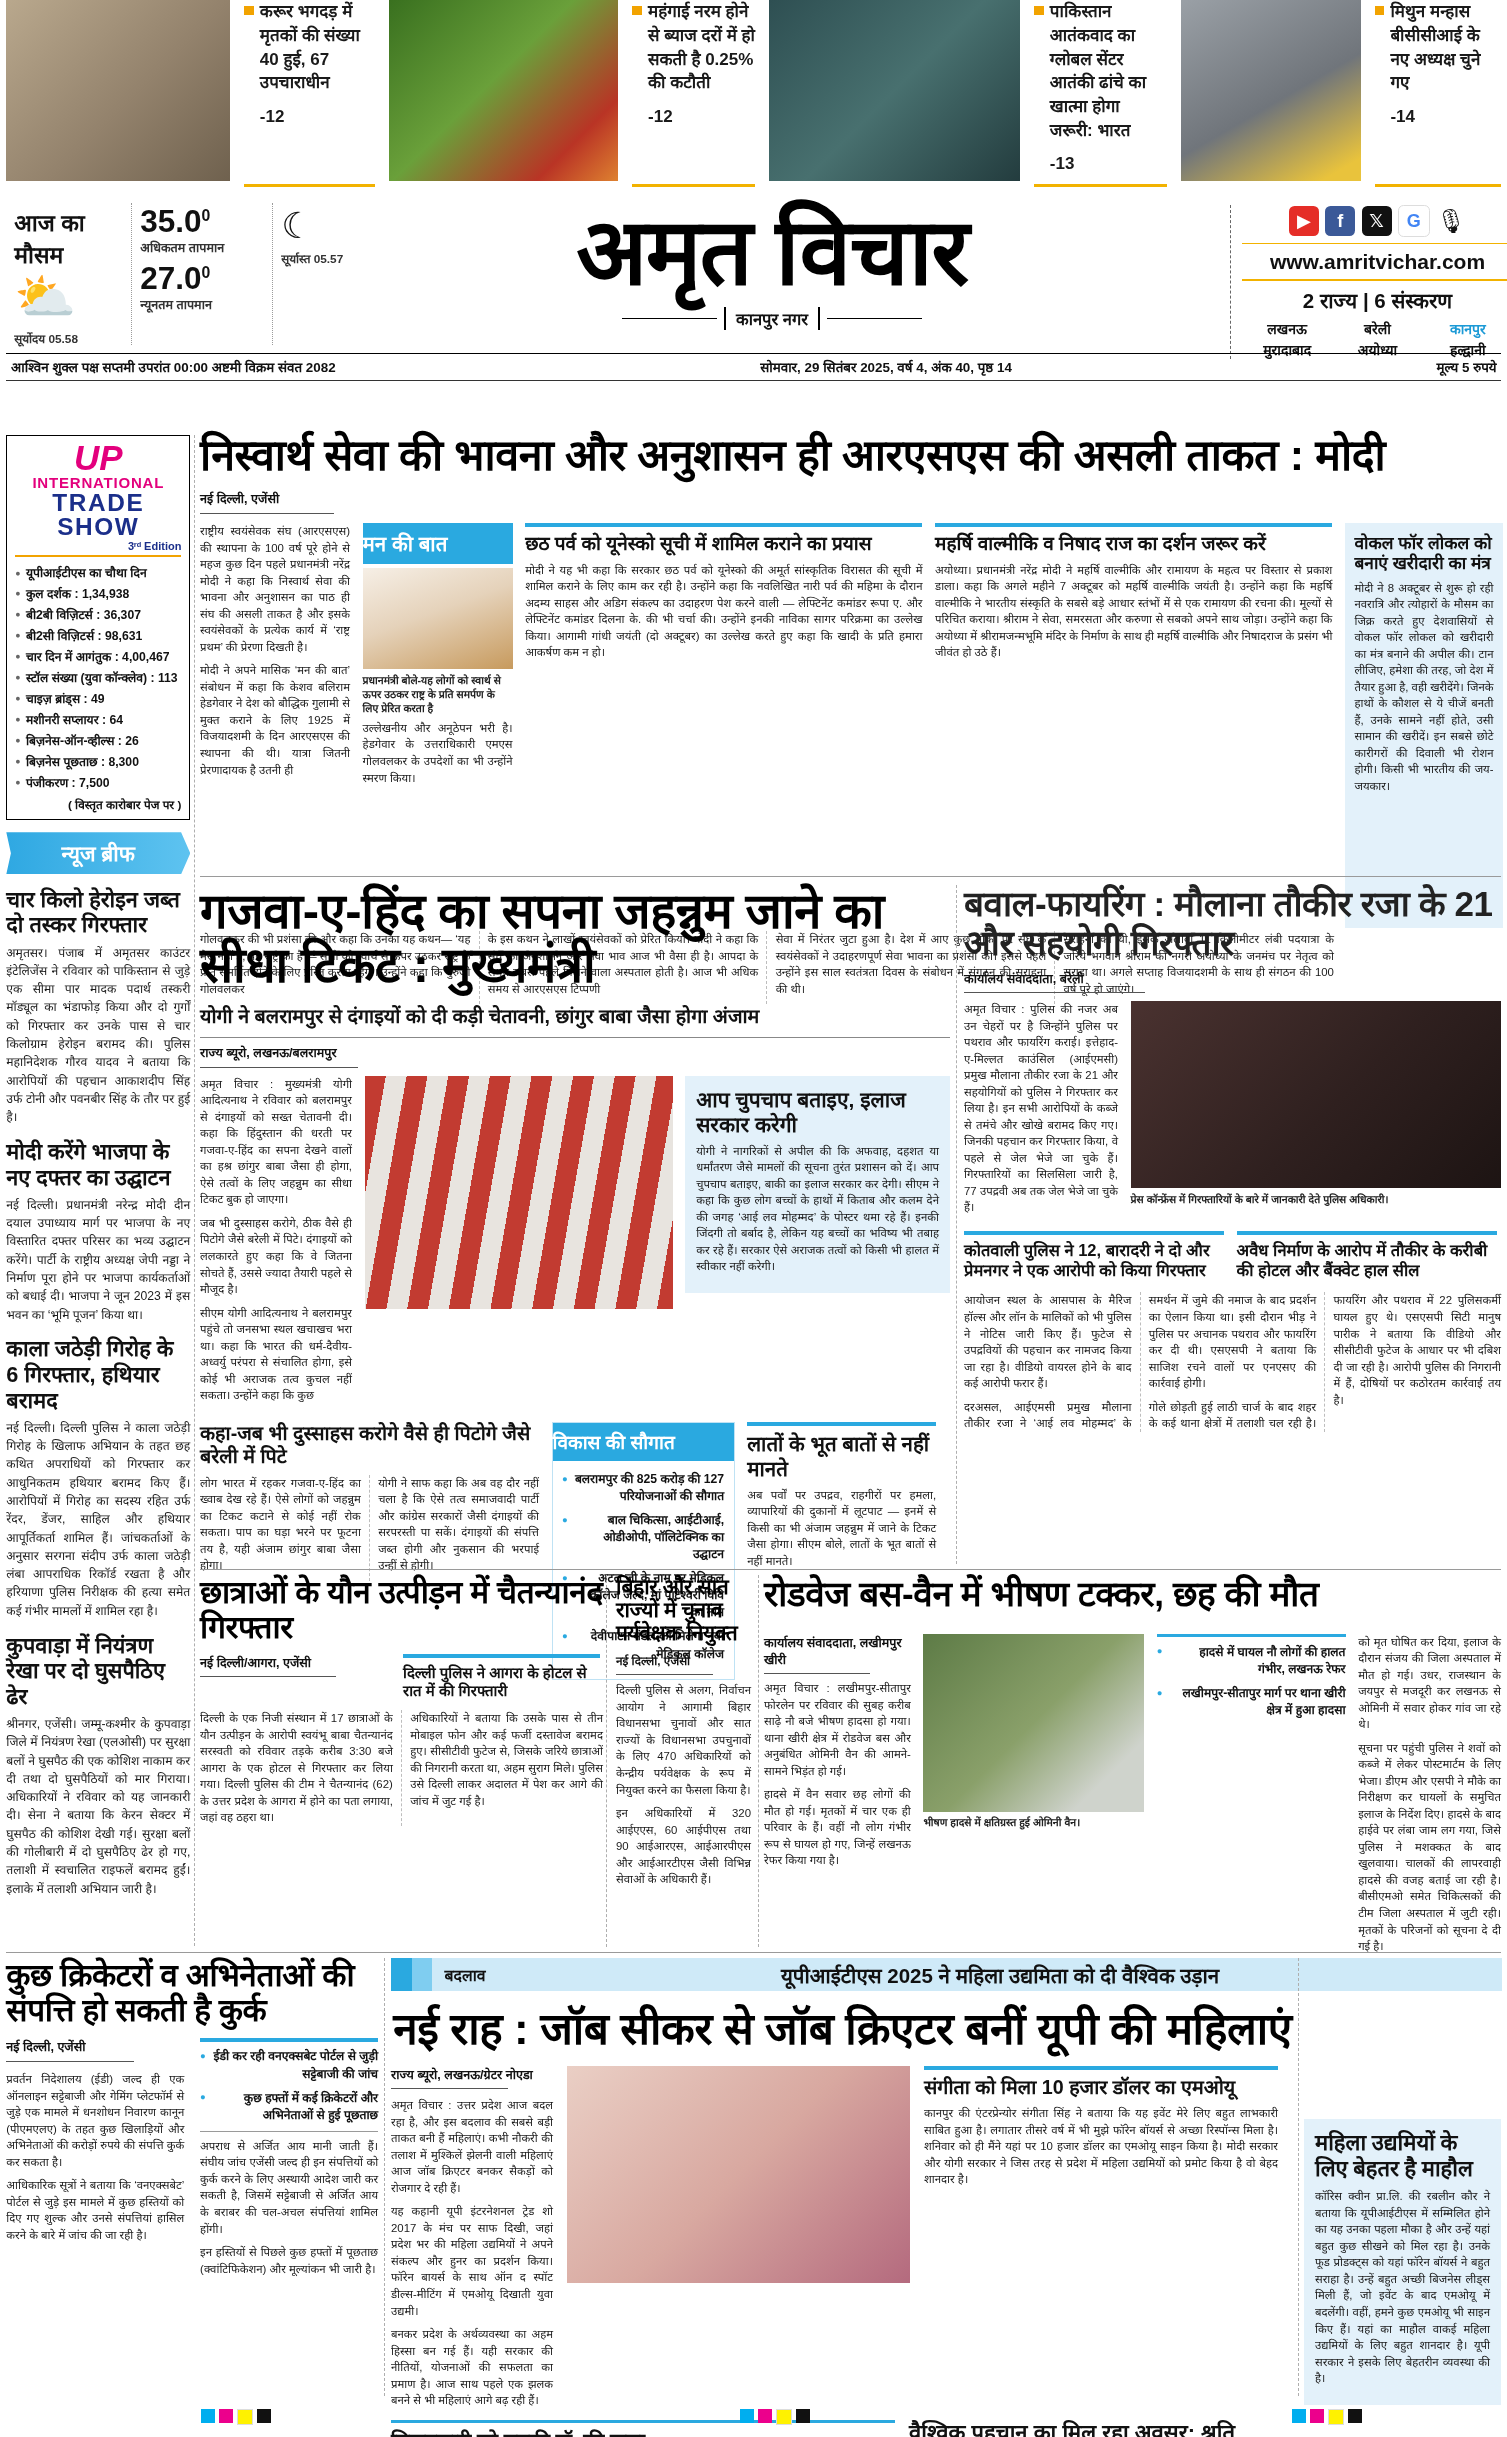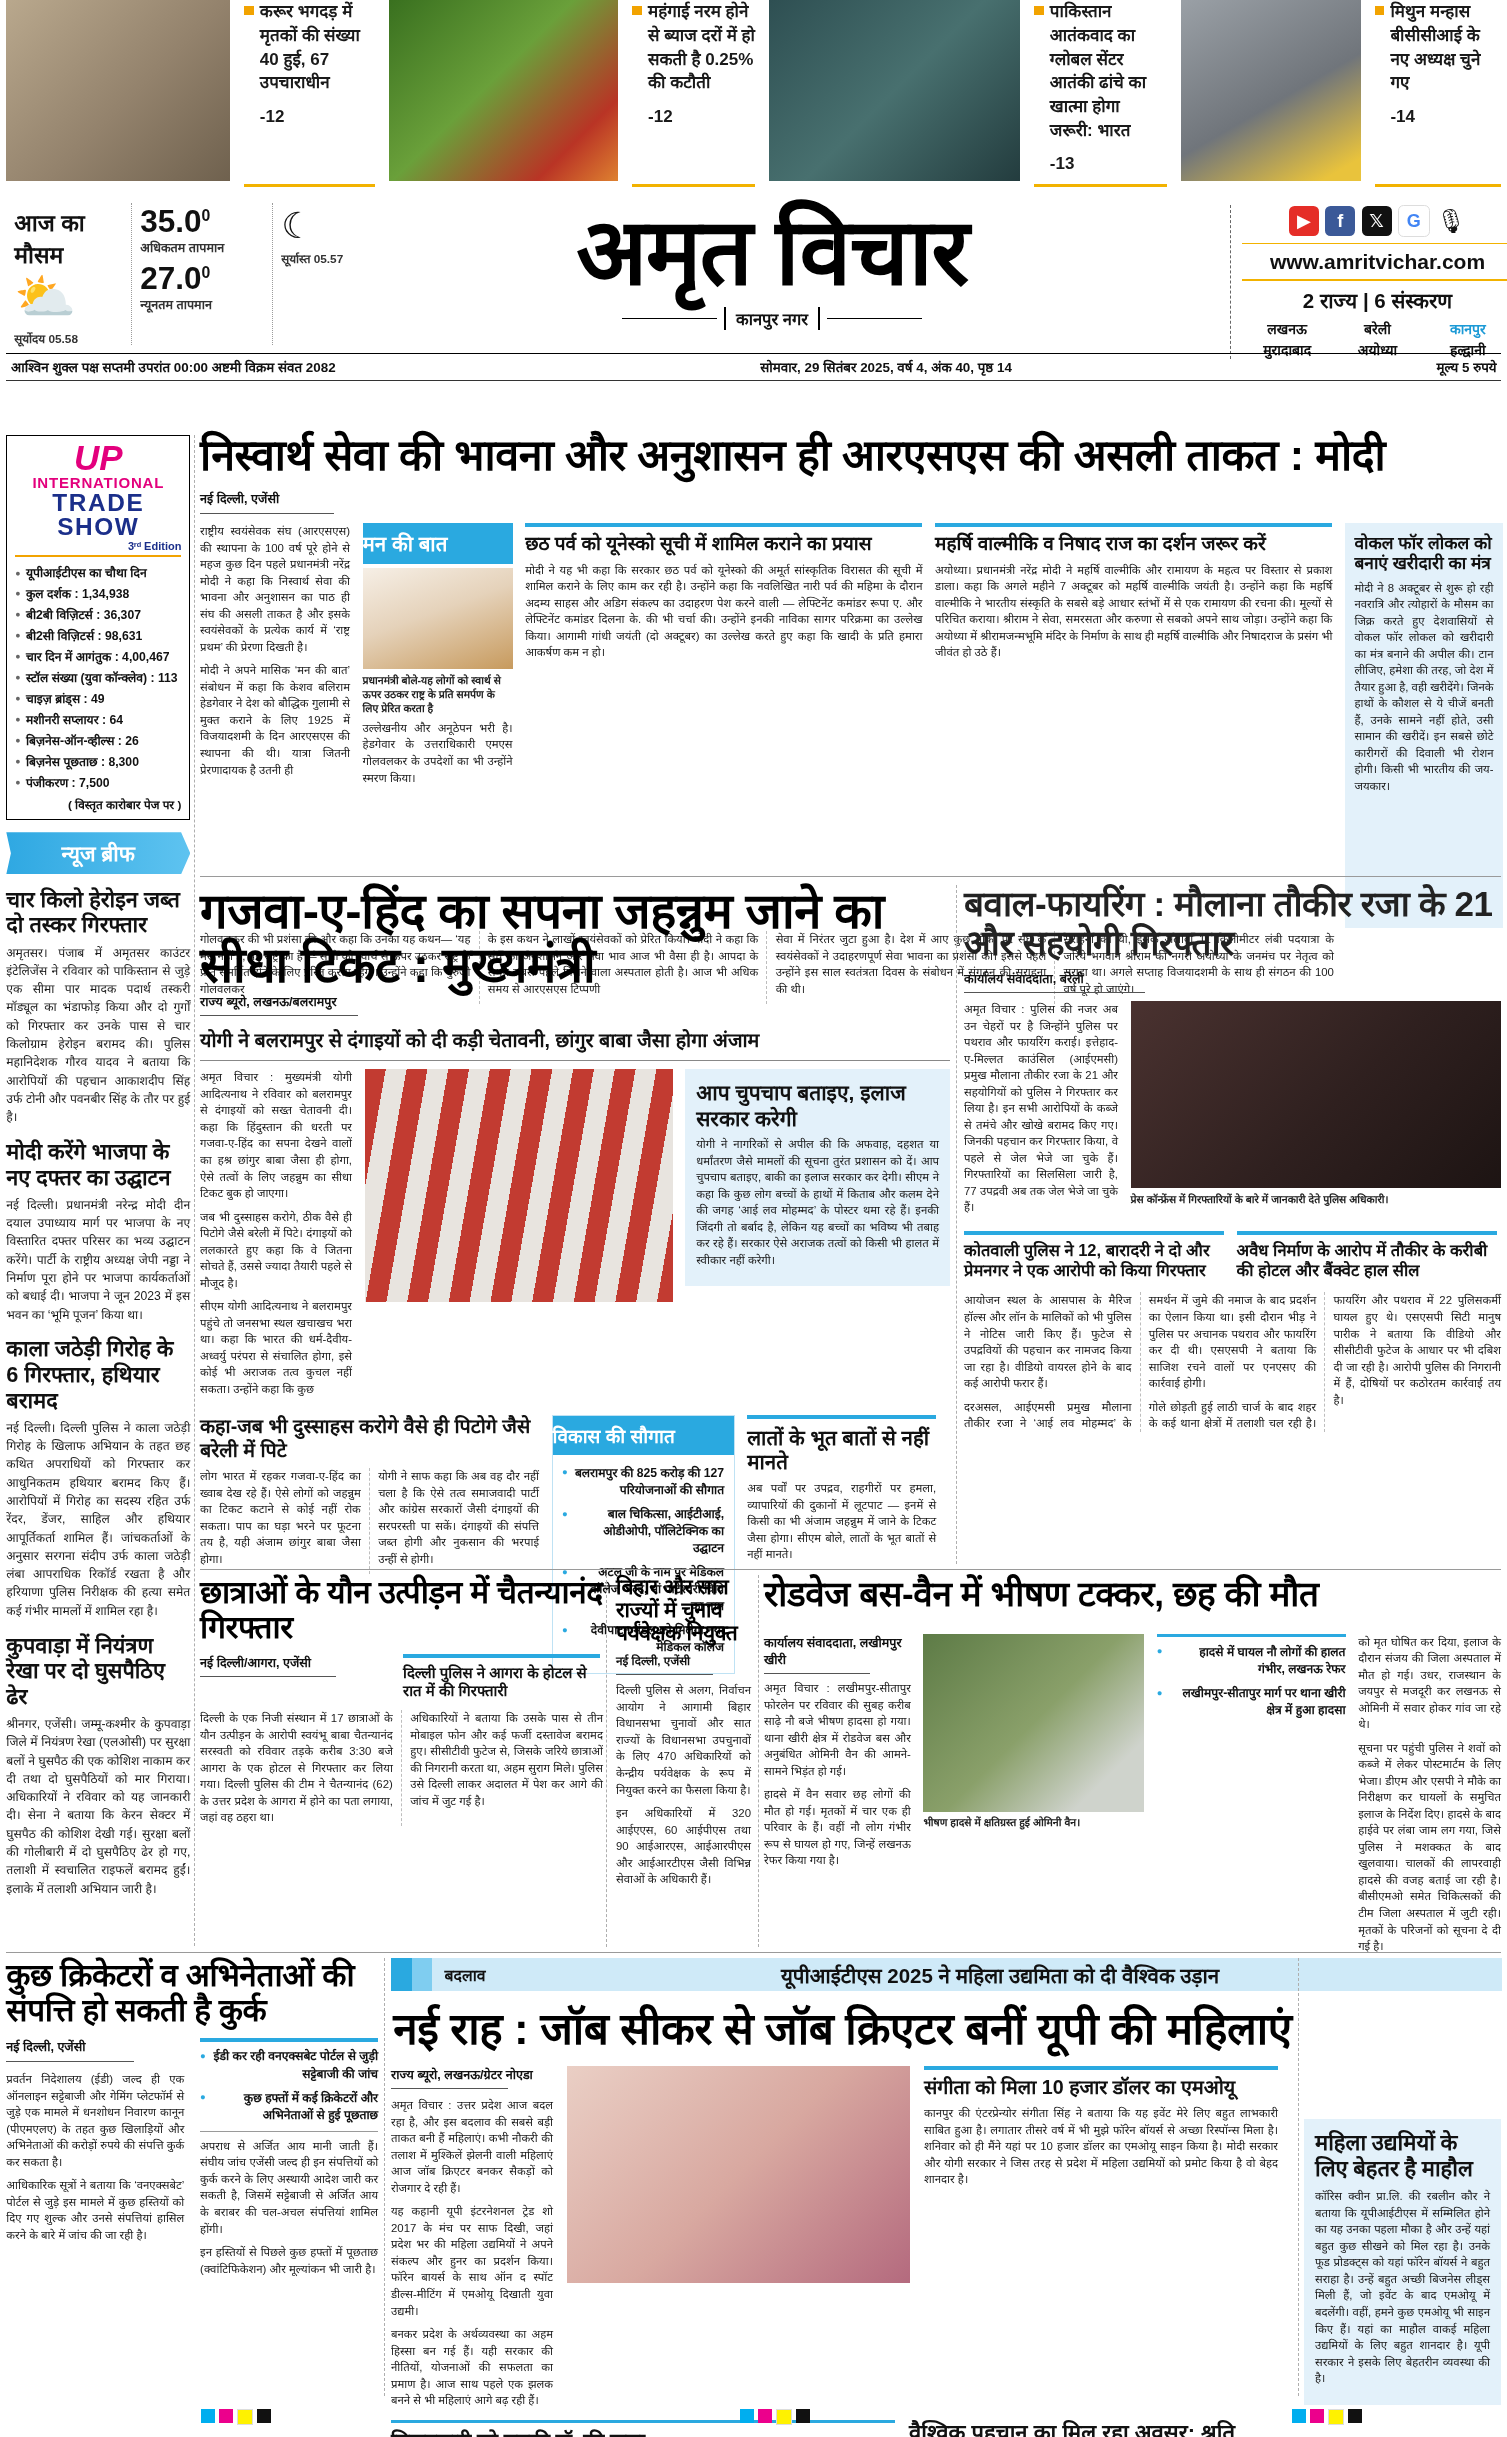--- a/index.html
+++ b/index.html
@@ -240,25 +240,25 @@
     <div class="body-text cols-4" style="width:1134px;margin-top:3.2px;">
         <p>गोलवलकर की भी प्रशंसा की और कहा कि उनका यह कथन— ‘यह मेरा नहीं है, यह राष्ट्र का है’— सभी को स्वार्थ से ऊपर उठकर राष्ट्र के प्रति समर्पित होने के लिए प्रेरित करता रहेगा। उन्होंने कहा कि गुरुजी गोलवलकर</p>
         <p>के इस कथन ने लाखों स्वयंसेवकों को प्रेरित किया। मोदी ने कहा कि संघ का अनुशासन और सेवा भाव आज भी वैसा ही है। आपदा के समय सबसे पहले मिलने वाला अस्पताल होती है। आज भी अधिक समय से आरएसएस टिप्पणी</p>
         <p>सेवा में निरंतर जुटा हुआ है। देश में आए कुछ मौकों पर संघ के स्वयंसेवकों ने उदाहरणपूर्ण सेवा भावना का प्रशंसा की। इससे पहले उन्होंने इस साल स्वतंत्रता दिवस के संबोधन में संगठन की सराहना की थी।</p>
         <p>सराहना की थी, इसके अलावा 11 किलोमीटर लंबी पदयात्रा के जरिये भगवान श्रीराम की नगरी अयोध्या के जनमंच पर नेतृत्व को सराहा था। अगले सप्ताह विजयादशमी के साथ ही संगठन की 100 वर्ष पूरे हो जाएंगे।</p>
       </div>
   </div>
 
   <div class="abs" style="left:200px;top:885px;width:750px;">
     <div class="headline" style="font-size:49px;">गजवा-ए-हिंद का सपना जहन्नुम जाने का सीधा टिकट : मुख्यमंत्री</div>
+    <div style="font-size:19.7px;font-weight:700;margin:9.5px 0 6.3px;border-bottom:0.8px solid #888;padding-bottom:7.9px;">योगी ने बलरामपुर से दंगाइयों को दी कड़ी चेतावनी, छांगुर बाबा जैसा होगा अंजाम</div>
     <div>
       <span class="byline">राज्य ब्यूरो, लखनऊ/बलरामपुर</span>
       <div class="byline-rule" style="width:158px;"></div>
     </div>
-    <div style="font-size:19.7px;font-weight:700;margin:9.5px 0 6.3px;border-bottom:0.8px solid #888;padding-bottom:7.9px;">योगी ने बलरामपुर से दंगाइयों को दी कड़ी चेतावनी, छांगुर बाबा जैसा होगा अंजाम</div>
     <div style="display:flex;gap:12.6px;margin-top:7.9px;align-items:flex-start;">
       <div class="body-text" style="width:154px;">
           <p>अमृत विचार : मुख्यमंत्री योगी आदित्यनाथ ने रविवार को बलरामपुर से दंगाइयों को सख्त चेतावनी दी। कहा कि हिंदुस्तान की धरती पर गजवा-ए-हिंद का सपना देखने वालों का हश्र छांगुर बाबा जैसा ही होगा, ऐसे तत्वों के लिए जहन्नुम का सीधा टिकट बुक हो जाएगा।</p>
           <p>जब भी दुस्साहस करोगे, ठीक वैसे ही पिटोगे जैसे बरेली में पिटे। दंगाइयों को ललकारते हुए कहा कि वे जितना सोचते हैं, उससे ज्यादा तैयारी पहले से मौजूद है।</p>
           <p>सीएम योगी आदित्यनाथ ने बलरामपुर पहुंचे तो जनसभा स्थल खचाखच भरा था। कहा कि भारत की धर्म-दैवीय-अध्वर्यु परंपरा से संचालित होगा, इसे कोई भी अराजक तत्व कुचल नहीं सकता। उन्होंने कहा कि कुछ</p>
         </div>
       <div style="width:312px;">
         <div class="photo" style="height:233px;background:repeating-linear-gradient(100deg,#c23b31 0 20.5px,#e8e4df 20.5px 41px);"></div>
       </div>
       <div class="tint" style="width:246px;padding:11px;">

